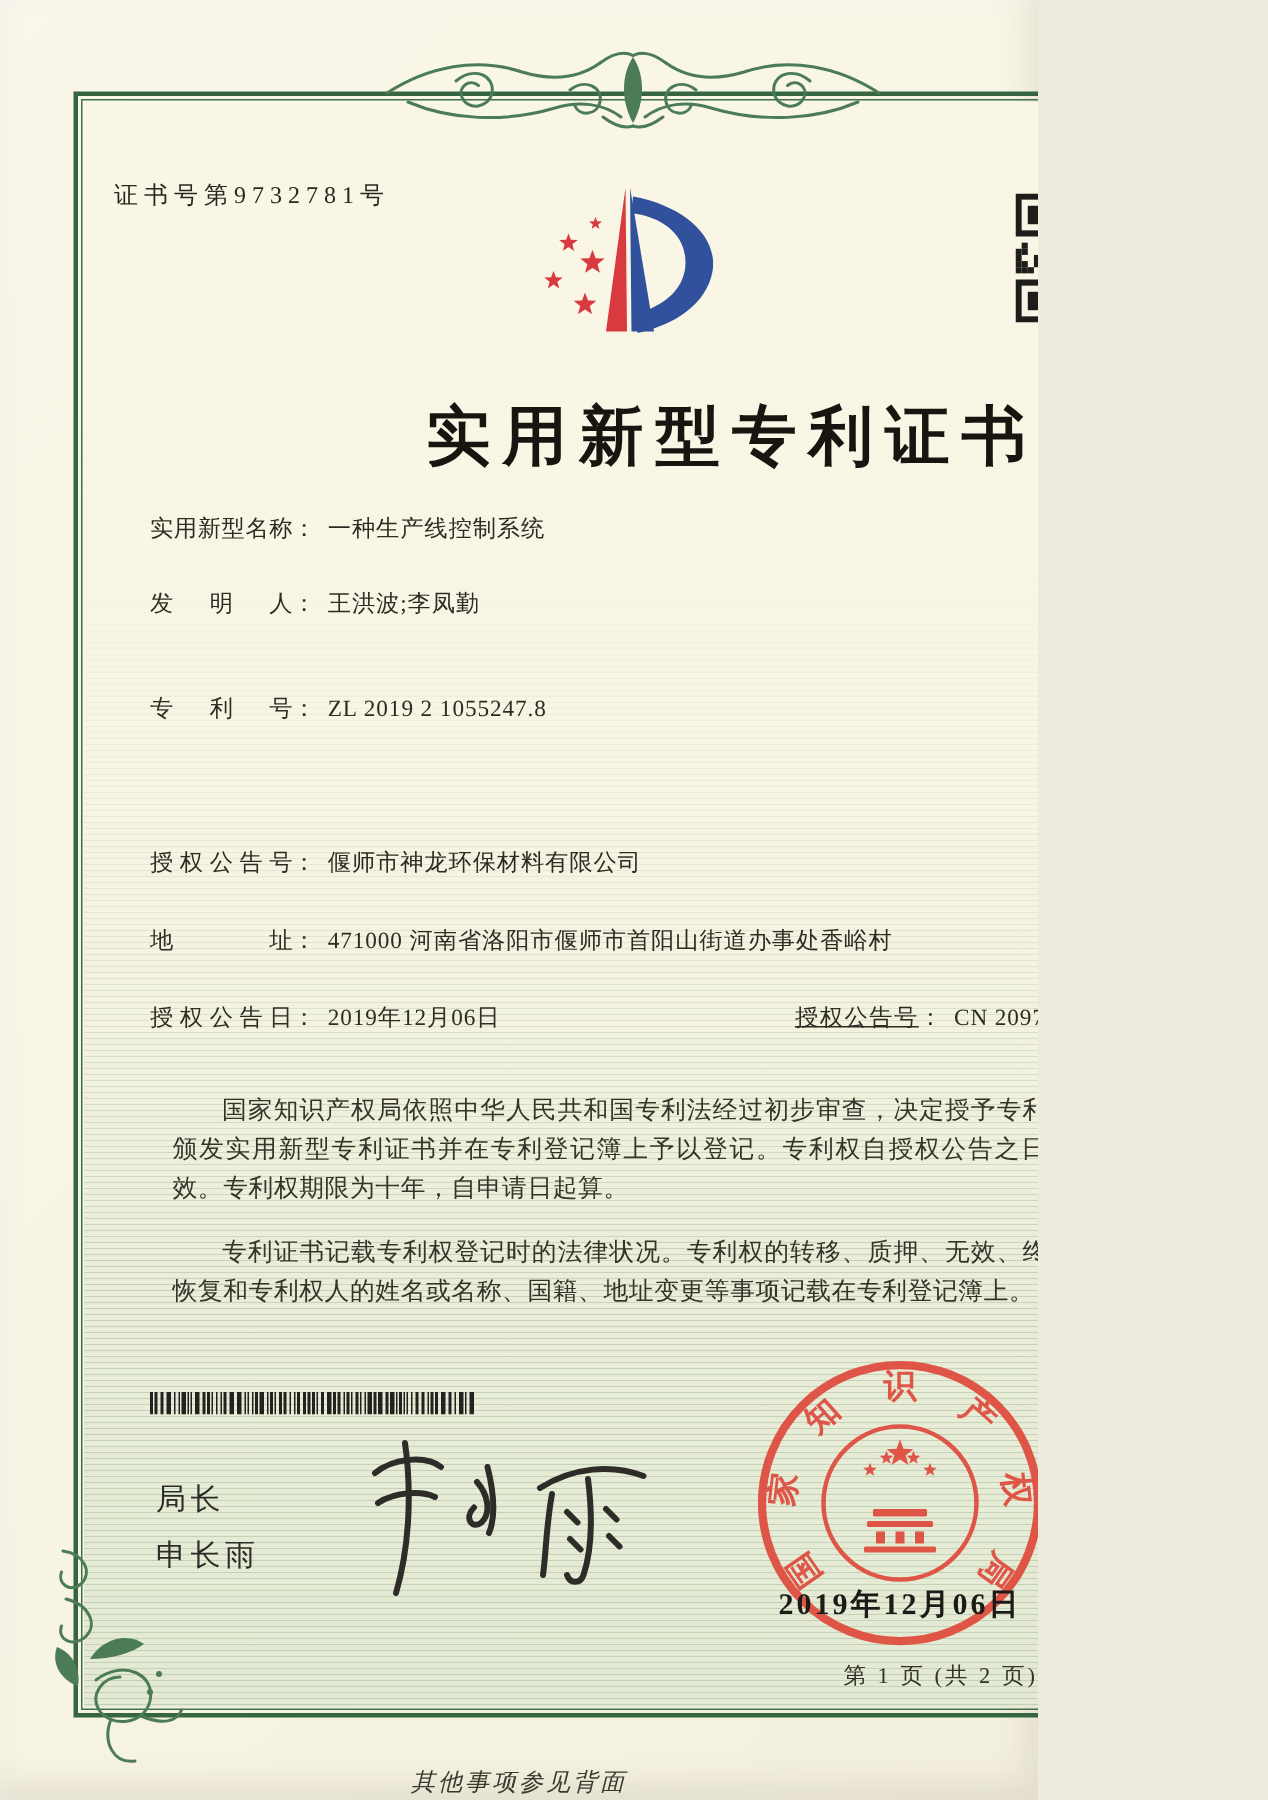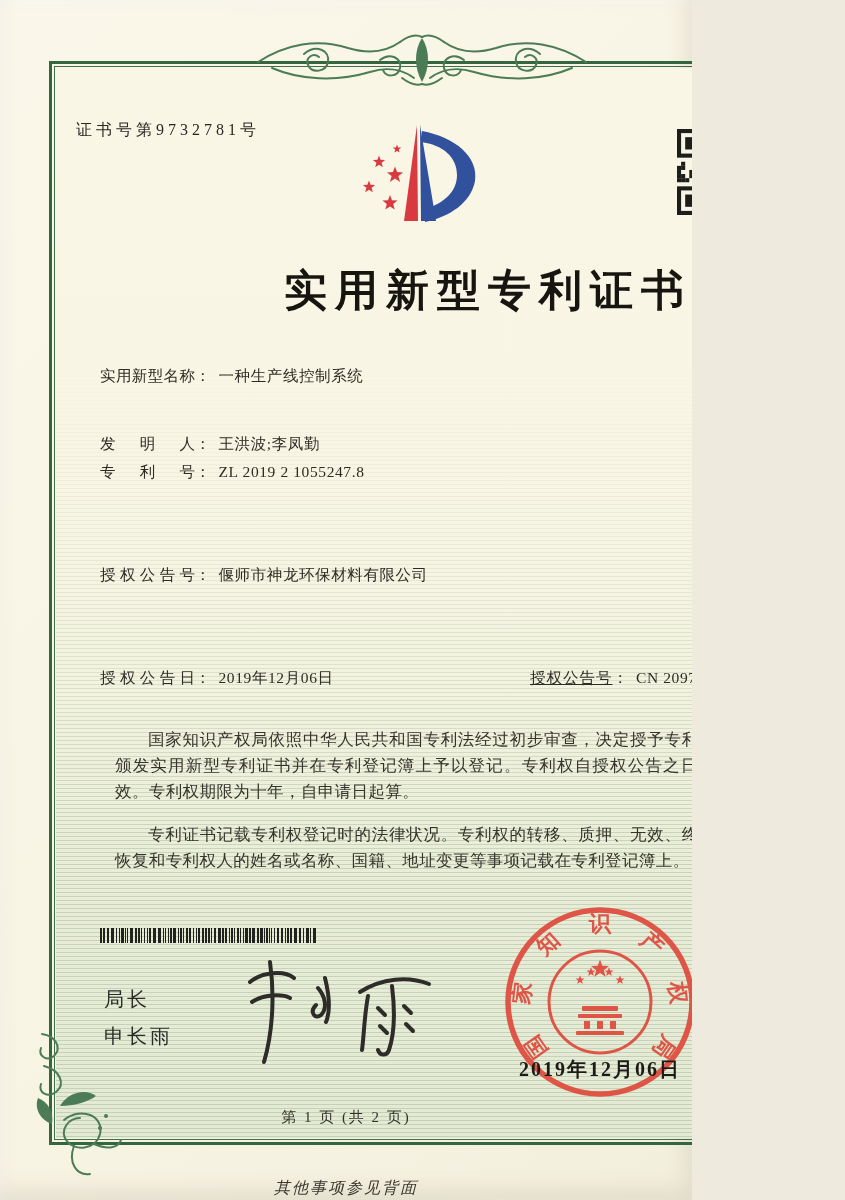--- a/index.html
+++ b/index.html
@@ -61,21 +61,21 @@
   }
   .signer.pos{top:986px;}
   .signer.name{top:1023px;text-align:right;}
   .signature{position:absolute;left:232px;top:950px;width:205px;height:125px;}
   .seal{position:absolute;left:503px;top:905px;width:194px;height:194px;opacity:.92;}
   .seal-date{
     position:absolute;left:493px;top:1056px;width:214px;text-align:center;
     font-size:20px;letter-spacing:2px;color:#1d1b17;font-weight:bold;
   }
   .page-info{
-    position:absolute;left:0;right:0;top:1108px;text-align:center;
+    position:absolute;left:0;right:0;top:1108px;text-align:right;
     font-size:15px;letter-spacing:2px;color:#33312a;
   }
   .back-note{
     position:absolute;left:0;right:0;top:1156px;text-align:center;
     font-size:16px;letter-spacing:2px;color:#3a382f;font-style:italic;margin-top:22px;
   }
 </style>
 </head>
 <body>
 
@@ -273,31 +273,34 @@
       <rect x="56" y="0" width="28" height="28" fill="#1d1d1b"></rect>
       <rect x="60" y="4" width="20" height="20" fill="#f8f4e6"></rect>
       <rect x="64" y="8" width="12" height="12" fill="#1d1d1b"></rect>
       <rect x="0" y="56" width="28" height="28" fill="#1d1d1b"></rect>
       <rect x="4" y="60" width="20" height="20" fill="#f8f4e6"></rect>
       <rect x="8" y="64" width="12" height="12" fill="#1d1d1b"></rect>
     </svg>
 
   <div class="title">实用新型专利证书</div>
 
-  <div class="field-row" style="top:366px">
+  <div class="field-row" style="top:342px">
     <span class="flabel">实用新型名称</span><span class="fcolon">：</span><span class="fvalue">一种生产线控制系统</span>
   </div>
-  <div class="field-row" style="top:434px">
+  <div class="field-row" style="top:392px">
     <span class="flabel">发明人</span><span class="fcolon">：</span><span class="fvalue">王洪波;李凤勤</span>
   </div>
   <div class="field-row" style="top:462px">
     <span class="flabel">专利号</span><span class="fcolon">：</span><span class="fvalue">ZL 2019 2 1055247.8</span>
   </div>
   <div class="field-row" style="top:565px">
     <span class="flabel">授权公告号</span><span class="fcolon">：</span><span class="fvalue">偃师市神龙环保材料有限公司</span>
+  </div>
+  <div class="field-row" style="top:617px">
+    <span class="flabel">地址</span><span class="fcolon">：</span><span class="fvalue">471000 河南省洛阳市偃师市首阳山街道办事处香峪村</span>
   </div>
   <div class="field-row" style="top:668px;left:100px;width:650px">
     <span class="flabel">授权公告日</span><span class="fcolon">：</span><span class="fvalue">2019年12月06日</span>
     <span class="pair2">
       <span class="flabel2">授权公告号</span><span class="fcolon">：</span><span class="fvalue">CN 209746416 U</span>
     </span>
   </div>
 
   <div class="paras">
     <p>国家知识产权局依照中华人民共和国专利法经过初步审查，决定授予专利权，颁发实用新型专利证书并在专利登记簿上予以登记。专利权自授权公告之日起生效。专利权期限为十年，自申请日起算。</p>

